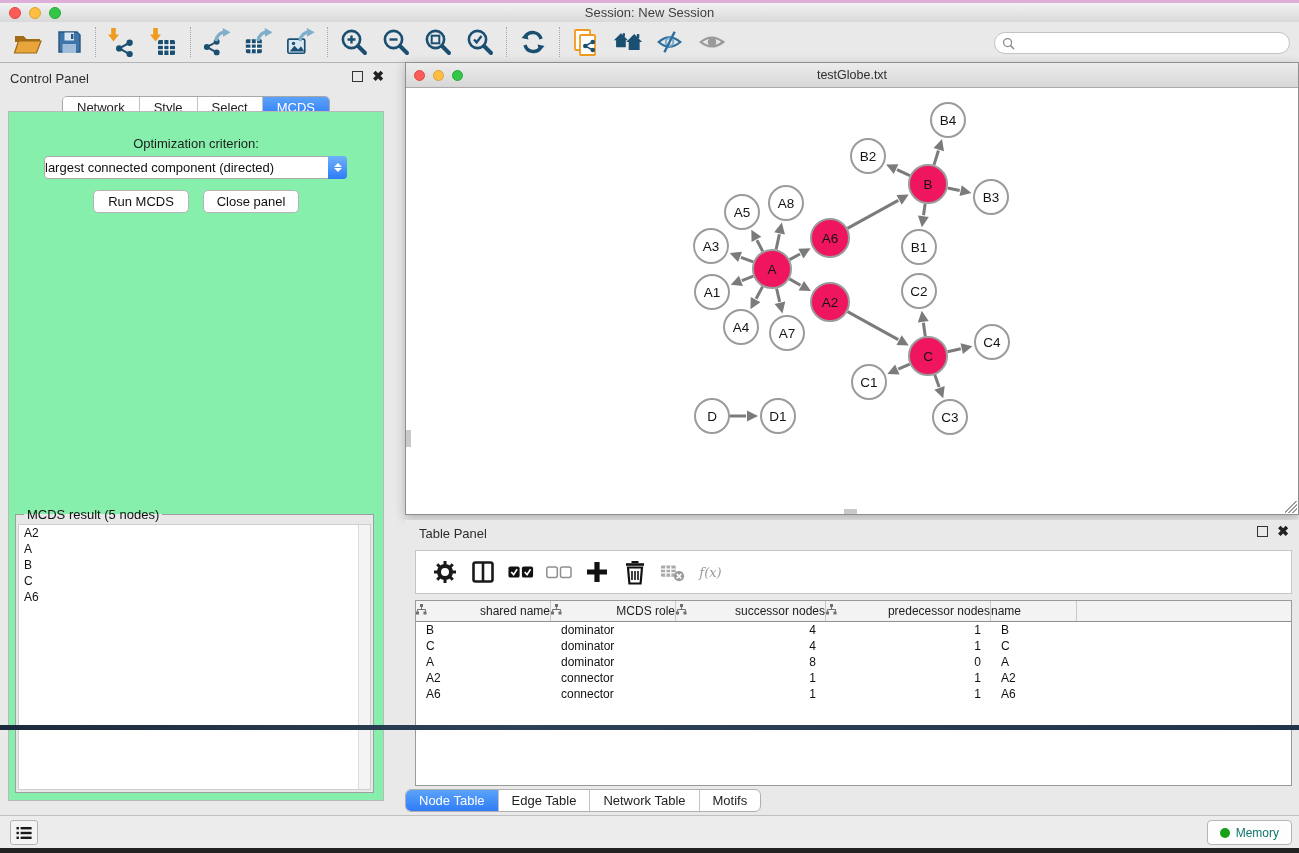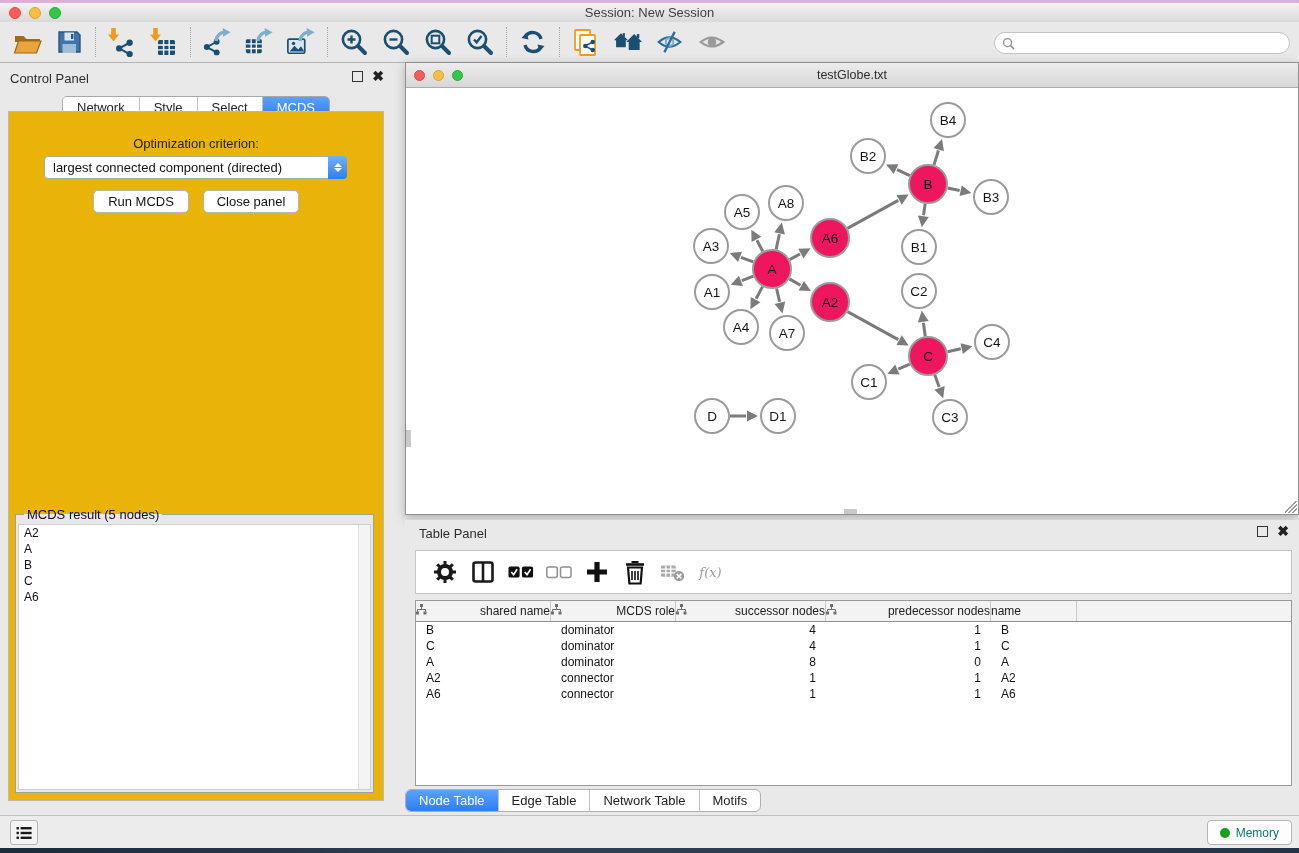--- a/index.html
+++ b/index.html
@@ -1,18 +1,18 @@
 <!DOCTYPE html>
 <html><head>
 <meta charset="utf-8">
 <style>
   * { margin:0; padding:0; box-sizing:border-box; }
   html,body { width:1299px; height:853px; }
   body { font-family:"Liberation Sans", sans-serif; background:#222; overflow:hidden; }
-  .app { position:relative; width:1299px; height:853px; background:#20304a; }
+  .app { position:relative; width:1299px; height:730px; background:#20304a; }
   .mainwin { position:absolute; left:0; top:0; width:1299px; height:848px; background:#e9e9e9; }
 
   
   .titlebar { position:absolute; left:0; top:0; width:100%; height:22px;
     background:linear-gradient(#f2f2f2,#d9d9d9); border-top:3px solid #dcaed8;
     display:flex; align-items:center; }
   .titlebar .title { position:absolute; left:0; right:0; text-align:center; font-size:13px; color:#3e3e3e; }
   .lights { display:flex; gap:8px; margin-left:9px; z-index:2; }
   .light { width:12px; height:12px; border-radius:50%; }
   .light.red { background:#fc5b57; border:1px solid #d94a44; }
@@ -39,26 +39,26 @@
   .float-ico { width:11px; height:11px; border:1.5px solid #333; display:inline-block; }
   .close-ico { font-size:14px; font-weight:bold; color:#222; line-height:11px; }
 
   .seg-tabs { position:absolute; top:33px; left:50%; transform:translateX(-50%); display:flex;
     border:1px solid #a8a8a8; border-radius:5px; overflow:hidden; background:#fff; height:22px; }
   .seg-tab { font-size:13px; color:#222; padding:2px 14px; line-height:17px; border-right:1px solid #c2c2c2;
     background:#fff; white-space:nowrap; }
   .seg-tab:last-child { border-right:none; }
   .seg-tab.active { background:linear-gradient(#5ba3f9,#2f7cf7); color:#fff; }
 
-  .tab-pane { position:absolute; left:8px; right:8px; top:48px; bottom:12px; background:#eab308;
+  .tab-pane { position:absolute; left:8px; right:8px; top:48px; bottom:12px; background:#86efac;
     border:1px solid #b9b9b9; }
   .opt-label { position:absolute; left:0; right:0; top:24px; text-align:center; font-size:13px; color:#1e1e1e; }
   .dropdown { position:absolute; left:35px; right:36px; top:44px; height:23px; background:#fff;
     border:1px solid #ababab; border-radius:4px; display:flex; align-items:center; }
-  .dropdown .dd-text { flex:1; font-size:13px; color:#111; padding-left:8px; white-space:nowrap; overflow:hidden; }
+  .dropdown .dd-text { flex:1; font-size:13px; color:#111; white-space:nowrap; overflow:hidden; }
   .dd-stepper { width:19px; height:23px; margin:-1px -1px -1px 0; border-radius:0 4px 4px 0;
     background:linear-gradient(#6fb1fb,#2e7cf6); display:flex; flex-direction:column; align-items:center; justify-content:center; gap:1px; }
   .dd-stepper i { width:0; height:0; border-left:4px solid transparent; border-right:4px solid transparent; }
   .dd-stepper .up { border-bottom:4px solid #fff; }
   .dd-stepper .down { border-top:4px solid #fff; }
   .btn-row { position:absolute; left:0; right:0; top:78px; display:flex; justify-content:center; gap:14px; }
   .push-btn { background:#fff; border:1px solid #b4b4b4; border-radius:5px; font-size:13px; color:#111;
     padding:3px 4px; min-width:96px; text-align:center; }
 
   fieldset.result { position:absolute; left:6px; right:9px; top:395px; bottom:7px;

